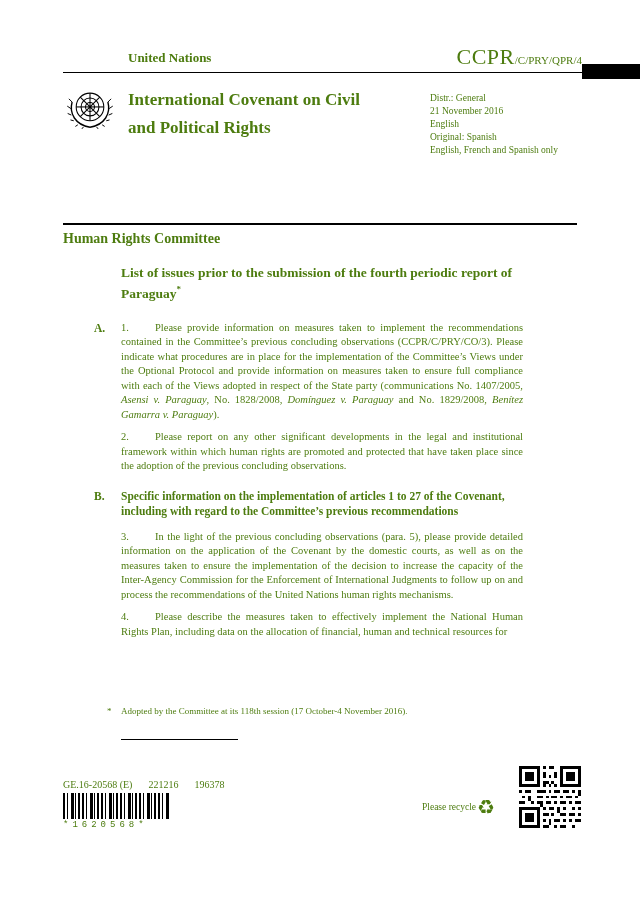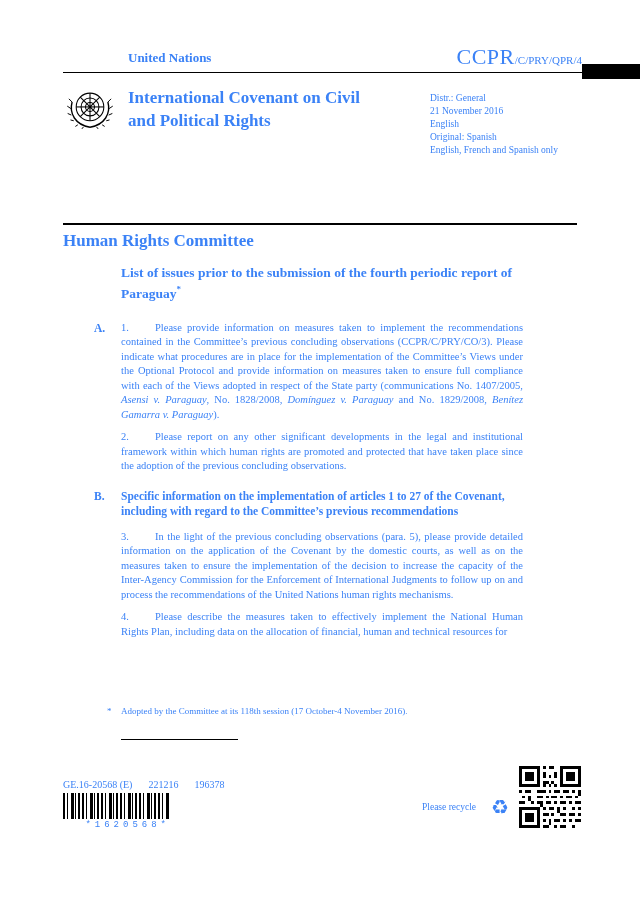--- a/index.html
+++ b/index.html
@@ -1,21 +1,21 @@
 <!DOCTYPE html>
 <html><head>
 <meta charset="utf-8">
 <style>
   html, body { margin: 0; padding: 0; background: #ffffff; }
   .page {
     position: relative;
     width: 640px;
     height: 905px;
     background: #ffffff;
-    color: #3b82f6;
+    color: #4d7c0f;
     font-family: "Liberation Serif", serif;
     overflow: hidden;
   }
 
   
   .org-name {
     position: absolute; left: 128px; top: 50px;
     font-size: 13px; font-weight: bold;
   }
   .doc-symbol {
@@ -27,34 +27,34 @@
     position: absolute; left: 63px; top: 72px; width: 519px; height: 1px; background: #000;
   }
   .corner-box {
     position: absolute; left: 582px; top: 64px; width: 58px; height: 15px; background: #000;
   }
 
   .emblem { position: absolute; left: 64px; top: 84px; }
 
   .covenant-title {
     position: absolute; left: 128px; top: 86px; width: 262px;
-    font-size: 17px; font-weight: bold; line-height: 23px;
+    font-size: 17px; font-weight: bold; line-height: 28px;
   }
 
   .distr-block {
     position: absolute; left: 422px; top: 92px;
     font-size: 9.5px; line-height: 13px; margin-left: 8px;
   }
 
   .main-rule {
     position: absolute; left: 63px; top: 223px; width: 514px; height: 2px; background: #000;
   }
   .committee {
     position: absolute; left: 63px; top: 231px;
-    font-size: 17px; font-weight: bold;
+    font-size: 14px; font-weight: bold;
   }
 
   
   .content { position: absolute; left: 121px; top: 264px; width: 402px; }
   .doc-title {
     font-size: 13.5px; font-weight: bold; line-height: 17px;
     margin: 0 0 19px 0; width: 392px;
   }
   .doc-title sup { font-size: 9px; }
   .section {
@@ -89,27 +89,27 @@
   .barcode-bars {
     height: 26px; width: 107px;
     background: repeating-linear-gradient(90deg,
       #000 0px, #000 2px, #fff 2px, #fff 4px,
       #000 4px, #000 5px, #fff 5px, #fff 8px,
       #000 8px, #000 11px, #fff 11px, #fff 12px,
       #000 12px, #000 13px, #fff 13px, #fff 15px,
       #000 15px, #000 17px, #fff 17px, #fff 19px);
   }
   .barcode-text {
-    text-align: right; font-family: "Liberation Mono", monospace;
+    text-align: left; font-family: "Liberation Mono", monospace;
     font-size: 9px; letter-spacing: 4px; margin-top: 1px;
   }
 
   .recycle-wrap {
     position: absolute; left: 422px; top: 797px;
-    display: flex; align-items: center; gap: 15px; font-size: 9.5px;
+    display: flex; align-items: center; gap: 1px; font-size: 9.5px;
   }
   .recycle-glyph { font-family: "DejaVu Sans", sans-serif; font-size: 20px; line-height: 1; }
 
   .qr { position: absolute; left: 519px; top: 766px; }
 </style>
 </head>
 <body>
 
 <div class="page">
 

